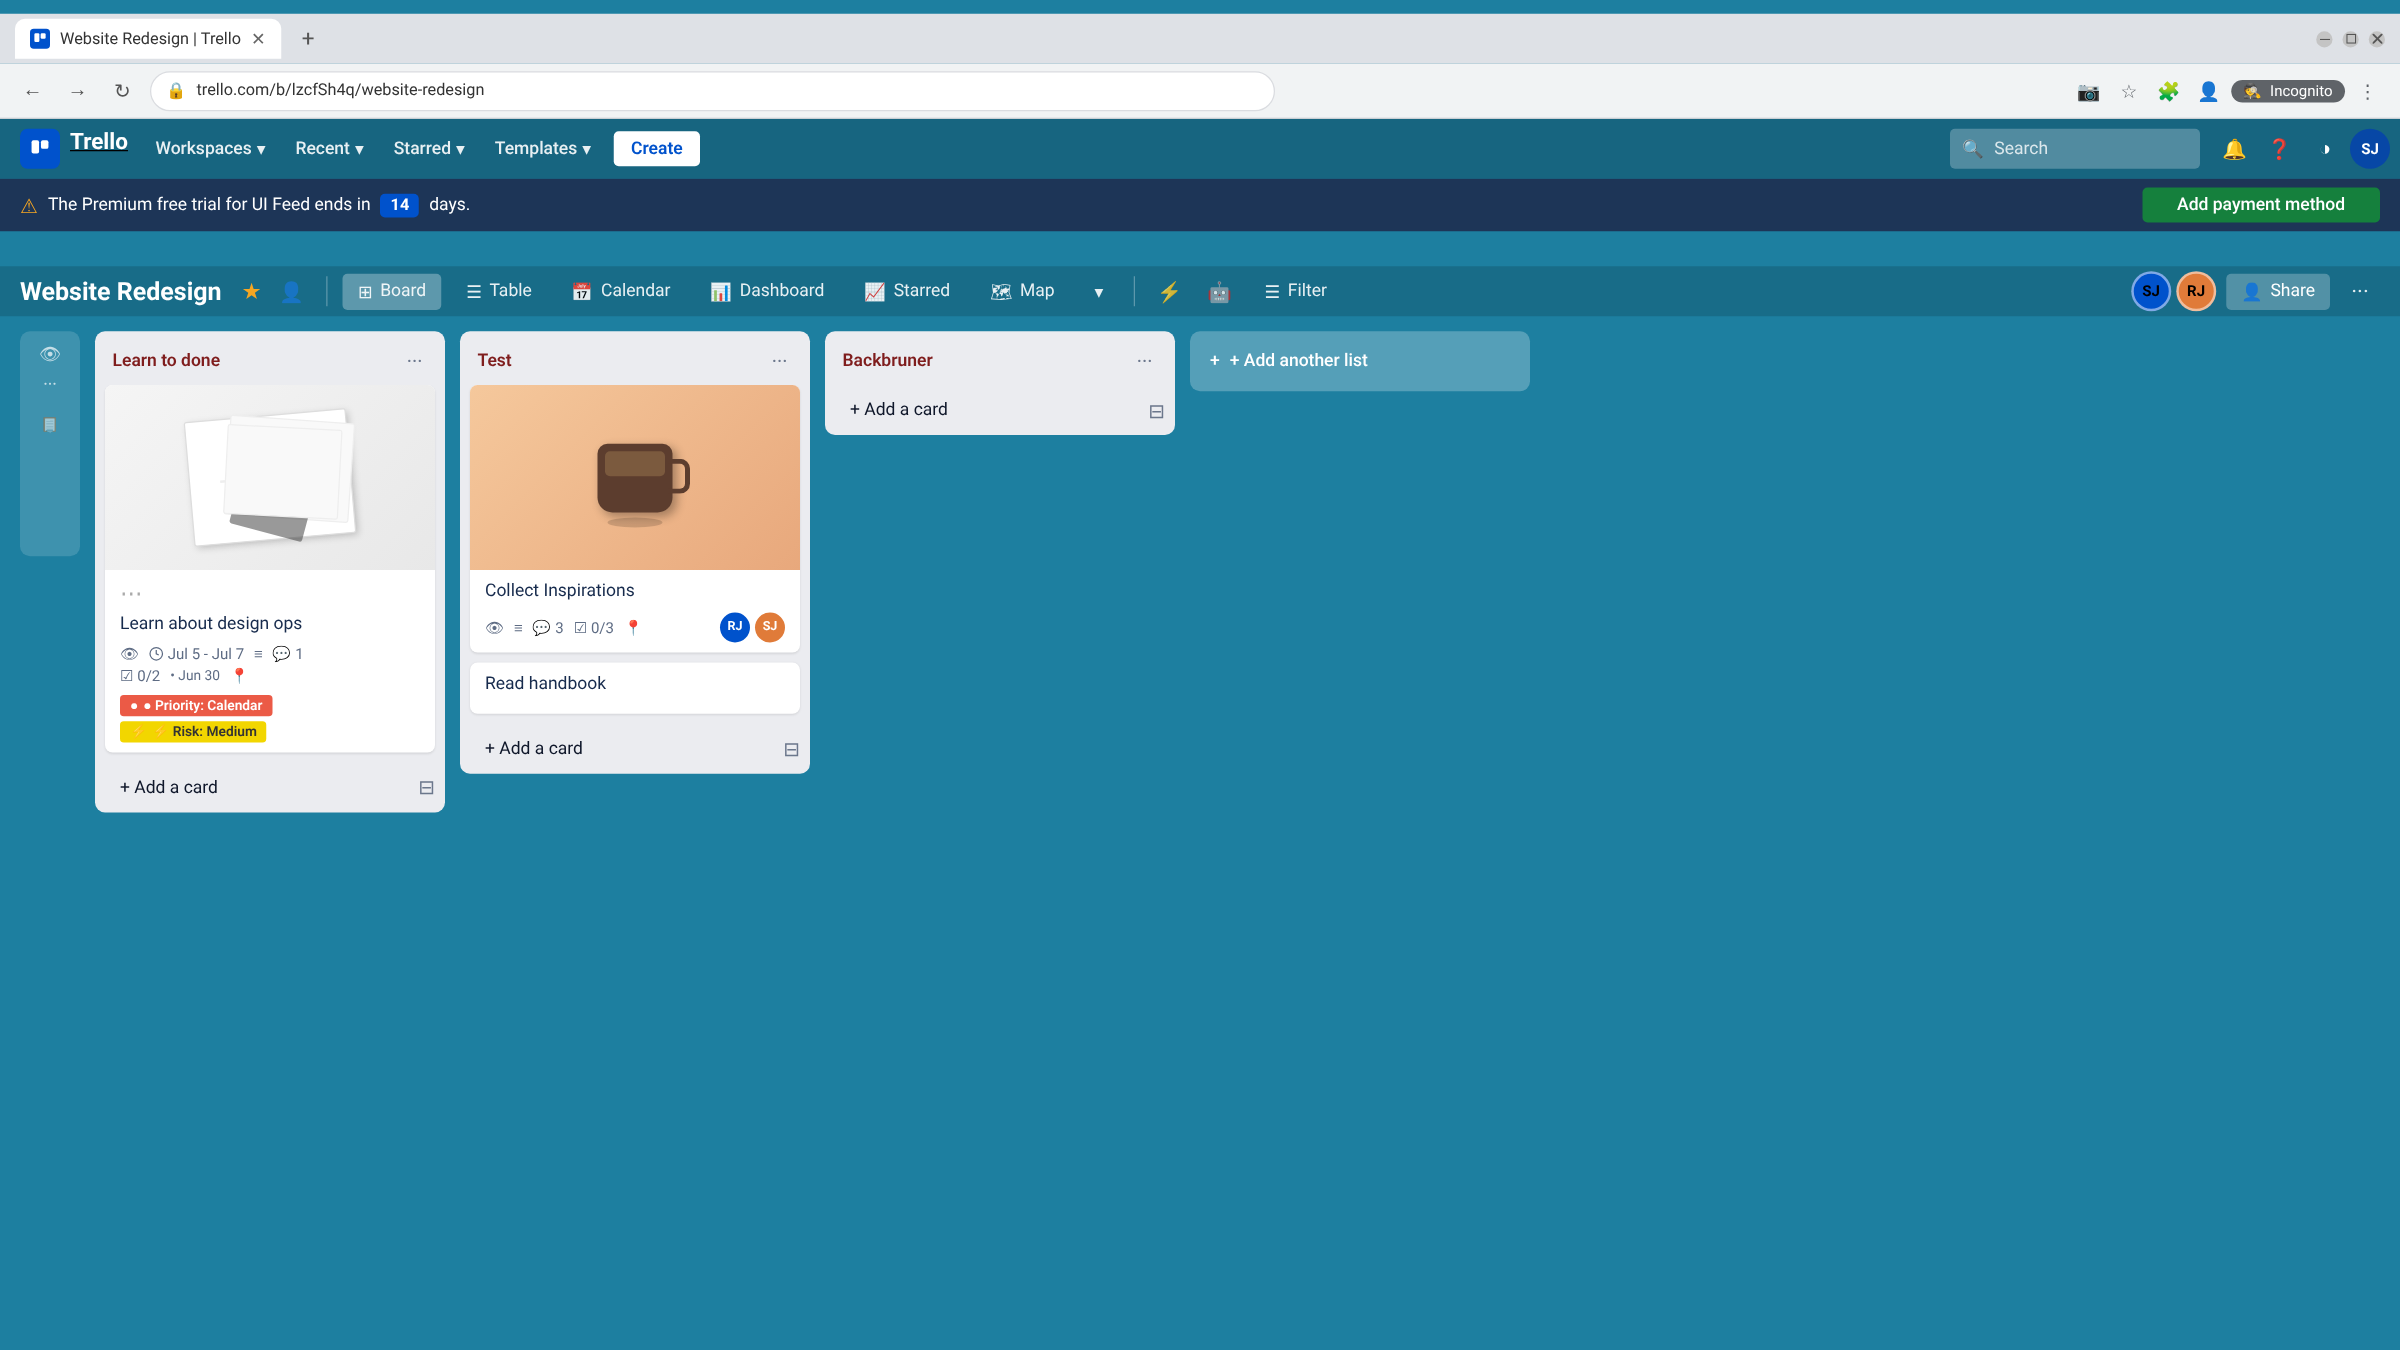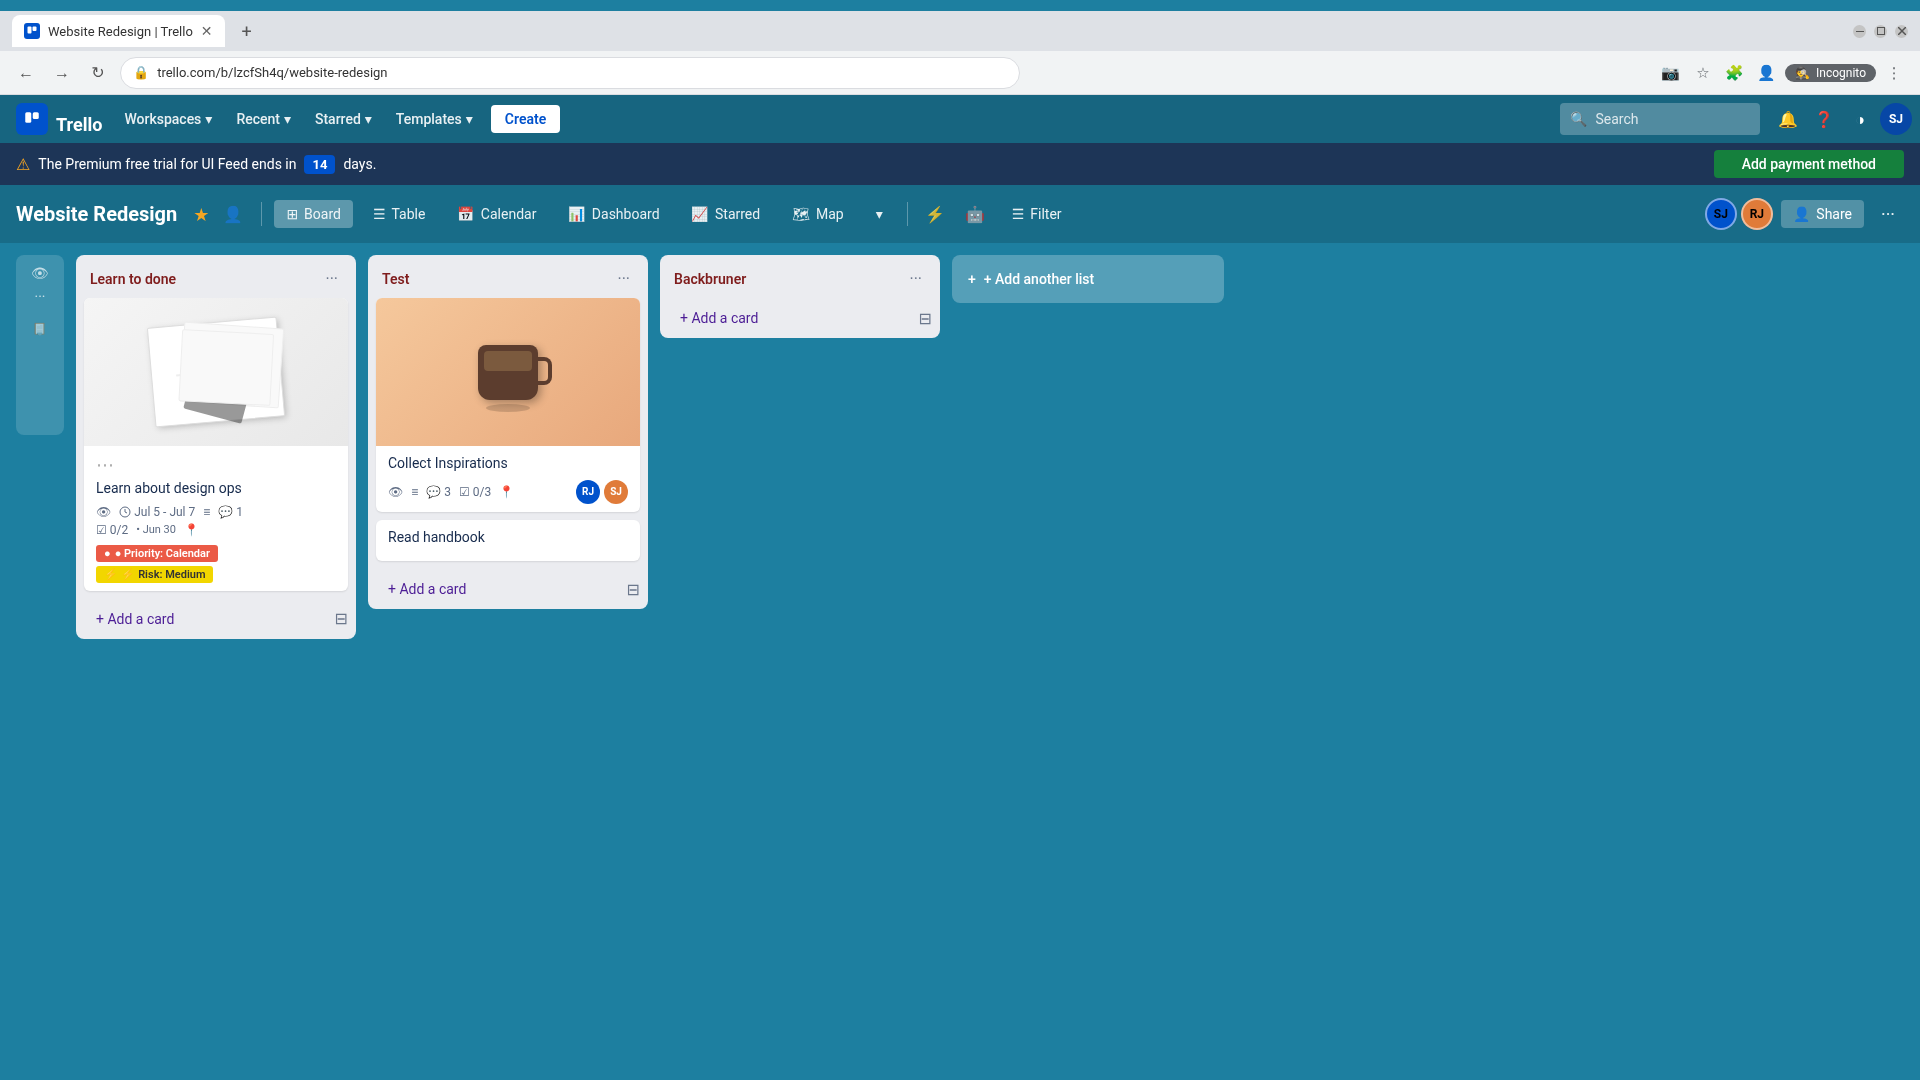--- a/index.html
+++ b/index.html
@@ -18,38 +18,38 @@
     .nav-btn { width: 28px; height: 28px; border-radius: 50%; display: flex; align-items: center; justify-content: center; cursor: pointer; color: #555; font-size: 16px; border: none; background: transparent; }
     .address-bar { flex: 1; height: 32px; background: #fff; border-radius: 16px; display: flex; align-items: center; padding: 0 12px; gap: 8px; font-size: 13px; color: #333; border: 1px solid #dadce0; max-width: 900px; }
     .address-bar-lock { color: #5f6368; font-size: 13px; }
     .browser-actions { margin-left: auto; display: flex; gap: 4px; align-items: center; }
     .browser-action-btn { width: 28px; height: 28px; border-radius: 50%; display: flex; align-items: center; justify-content: center; cursor: pointer; color: #5f6368; font-size: 15px; border: none; background: transparent; }
     .incognito-badge { background: #5f6368; color: #fff; padding: 2px 10px; border-radius: 12px; font-size: 12px; display: flex; align-items: center; gap: 6px; }
     .status-bar { background: #f1f3f4; height: 20px; display: flex; align-items: center; padding: 0 8px; font-size: 11px; color: #555; border-top: 1px solid #dadce0; }
 
     
     .trello-header { background: rgba(0,0,0,0.2); height: 48px; display: flex; align-items: center; padding: 0 8px; gap: 4px; }
-    .trello-logo-area { display: flex; align-items: flex-end; gap: 8px; padding: 0 8px; }
+    .trello-logo-area { display: flex; align-items: flex-start; gap: 8px; padding: 0 8px; text-decoration: underline; }
     .trello-logo { background: #0052cc; color: #fff; width: 32px; height: 32px; border-radius: 6px; display: flex; align-items: center; justify-content: center; font-weight: 900; font-size: 14px; }
     .trello-brand { color: #fff; font-weight: 700; font-size: 18px; }
     .nav-item { color: rgba(255,255,255,0.9); font-size: 14px; font-weight: 500; padding: 6px 10px; border-radius: 4px; cursor: pointer; display: flex; align-items: center; gap: 4px; }
     .create-btn { background: #fff; color: #0052cc; font-size: 14px; font-weight: 600; padding: 6px 14px; border-radius: 4px; cursor: pointer; margin-left: 4px; }
     .search-bar { margin-left: auto; background: rgba(255,255,255,0.25); border-radius: 4px; height: 32px; display: flex; align-items: center; padding: 0 10px; gap: 8px; color: rgba(255,255,255,0.8); font-size: 14px; cursor: pointer; min-width: 200px; }
     .header-actions { display: flex; gap: 4px; align-items: center; margin-left: 8px; }
     .header-icon-btn { width: 32px; height: 32px; border-radius: 50%; display: flex; align-items: center; justify-content: center; color: #fff; cursor: pointer; font-size: 16px; }
     .avatar { width: 32px; height: 32px; border-radius: 50%; background: #0747a6; color: #fff; display: flex; align-items: center; justify-content: center; font-size: 12px; font-weight: 700; cursor: pointer; }
 
     
     .premium-banner { background: #1d3557; height: 42px; display: flex; align-items: center; padding: 0 16px; gap: 8px; color: #fff; font-size: 14px; }
     .banner-icon { color: #f5a623; font-size: 16px; }
     .days-badge { background: #0052cc; color: #fff; padding: 2px 8px; border-radius: 4px; font-weight: 700; font-size: 13px; }
     .add-payment-btn { margin-left: auto; background: #15803d; color: #fff; padding: 6px 28px; border-radius: 4px; font-size: 14px; font-weight: 500; cursor: pointer; }
 
     
-    .board-header { background: rgba(0,0,0,0.15); height: 58px; display: flex; align-items: center; padding: 16px 16px; gap: 8px; }
+    .board-header { background: rgba(0,0,0,0.15); height: 40px; display: flex; align-items: center; padding: 16px 16px; gap: 8px; margin-top: 28px; }
     .board-title { color: #fff; font-size: 20px; font-weight: 700; margin-right: 8px; }
     .star-btn { color: #f5a623; font-size: 18px; cursor: pointer; }
     .board-icon-btn { width: 32px; height: 32px; border-radius: 4px; display: flex; align-items: center; justify-content: center; color: rgba(255,255,255,0.8); cursor: pointer; font-size: 16px; }
     .board-view-btn { display: flex; align-items: center; gap: 6px; padding: 6px 12px; border-radius: 4px; color: rgba(255,255,255,0.9); font-size: 14px; cursor: pointer; }
     .board-view-btn.active { background: rgba(255,255,255,0.3); }
     .divider-v { width: 1px; height: 24px; background: rgba(255,255,255,0.3); margin: 0 4px; }
     .board-members { display: flex; align-items: center; gap: 4px; margin-left: auto; }
     .member-avatar { width: 32px; height: 32px; border-radius: 50%; border: 2px solid rgba(255,255,255,0.5); display: flex; align-items: center; justify-content: center; font-size: 12px; font-weight: 700; cursor: pointer; }
     .filter-btn { display: flex; align-items: center; gap: 6px; padding: 6px 12px; border-radius: 4px; color: rgba(255,255,255,0.9); font-size: 14px; cursor: pointer; }
     .share-btn { display: flex; align-items: center; gap: 6px; padding: 6px 12px; border-radius: 4px; background: rgba(255,255,255,0.25); color: #fff; font-size: 14px; cursor: pointer; }
@@ -66,21 +66,21 @@
     .list-body { padding: 0 8px; overflow-y: auto; flex: 1; }
     .card { background: #fff; border-radius: 6px; margin-bottom: 8px; cursor: pointer; box-shadow: 0 1px 2px rgba(0,0,0,0.1); }
     .card-body { padding: 8px 12px; }
     .card-title { font-size: 14px; color: #172b4d; margin-bottom: 6px; line-height: 1.4; }
     .card-meta { display: flex; align-items: center; gap: 8px; flex-wrap: wrap; font-size: 12px; color: #5e6c84; }
     .card-meta-item { display: flex; align-items: center; gap: 3px; }
     .card-labels { display: flex; gap: 4px; flex-wrap: wrap; margin-top: 8px; }
     .label { padding: 2px 8px; border-radius: 3px; font-size: 11px; font-weight: 600; color: #fff; display: flex; align-items: center; gap: 4px; }
     .label-red { background: #eb5a46; }
     .label-yellow { background: #f2d600; color: #333; }
-    .add-card-btn { padding: 8px 12px; color: #4c1d95; font-size: 14px; cursor: pointer; display: flex; align-items: center; gap: 6px; border-radius: 0 0 8px 8px; }
+    .add-card-btn { padding: 8px 12px; color: #0f172a; font-size: 14px; cursor: pointer; display: flex; align-items: center; gap: 6px; border-radius: 0 0 8px 8px; }
     .list-footer-icon { color: #6b778c; cursor: pointer; margin-left: auto; }
 
     
     .add-list-btn { background: rgba(255,255,255,0.25); border-radius: 8px; width: 272px; min-width: 272px; height: 48px; display: flex; align-items: center; padding: 0 16px; gap: 8px; color: #fff; font-size: 14px; font-weight: 500; cursor: pointer; }
 
     
     .avatar-rj { background: #0052cc; }
     .avatar-sj { background: #e07b39; }
 
     

